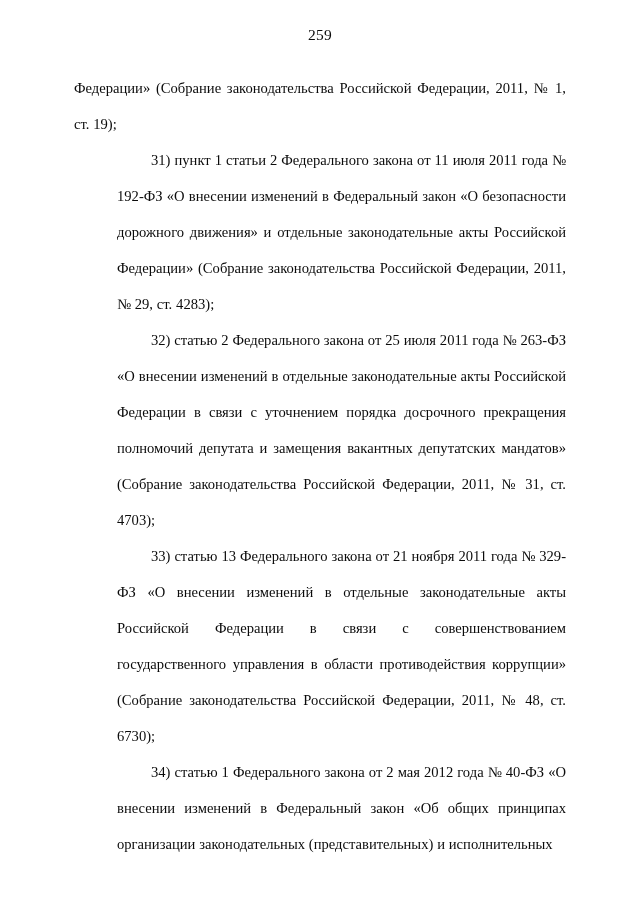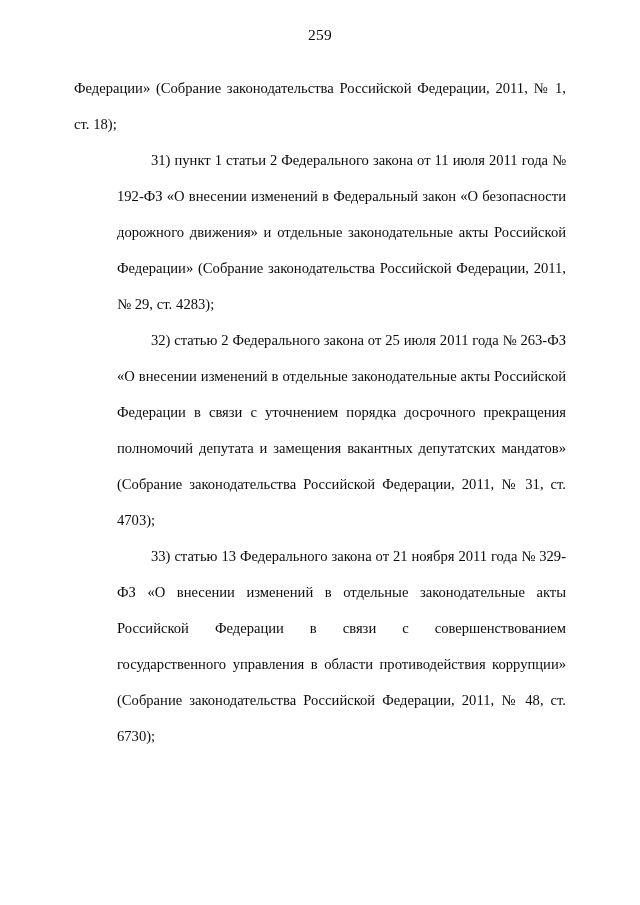--- a/index.html
+++ b/index.html
@@ -56,23 +56,24 @@
 </style>
 </head>
 <body>
 
 <div class="page">
 
   <div class="page-number">259</div>
 
   <div class="content">
 
-    <p class="para">Федерации» (Собрание законодательства Российской Федерации, 2011, № 1, ст. 18);</p>
+    <p class="para">Федерации» (Собрание законодательства Российской Федерации, 2011, № 1, ст. 19);</p>
 
     <p class="para indent">31) пункт 1 статьи 2 Федерального закона от 11 июля 2011 года № 192-ФЗ «О внесении изменений в Федеральный закон «О безопасности дорожного движения» и отдельные законодательные акты Российской Федерации» (Собрание законодательства Российской Федерации, 2011, № 29, ст. 4283);</p>
 
     <p class="para indent">32) статью 2 Федерального закона от 25 июля 2011 года № 263-ФЗ «О внесении изменений в отдельные законодательные акты Российской Федерации в связи с уточнением порядка досрочного прекращения полномочий депутата и замещения вакантных депутатских мандатов» (Собрание законодательства Российской Федерации, 2011, № 31, ст. 4703);</p>
 
     <p class="para indent">33) статью 13 Федерального закона от 21 ноября 2011 года № 329-ФЗ «О внесении изменений в отдельные законодательные акты Российской Федерации в связи с совершенствованием государственного управления в области противодействия коррупции» (Собрание законодательства Российской Федерации, 2011, № 48, ст. 6730);</p>
 
+    <p class="para indent">34) статью 1 Федерального закона от 2 мая 2012 года № 40-ФЗ «О внесении изменений в Федеральный закон «Об общих принципах организации законодательных (представительных) и исполнительных</p>
 
   </div>
 </div>
 
 </body></html>

